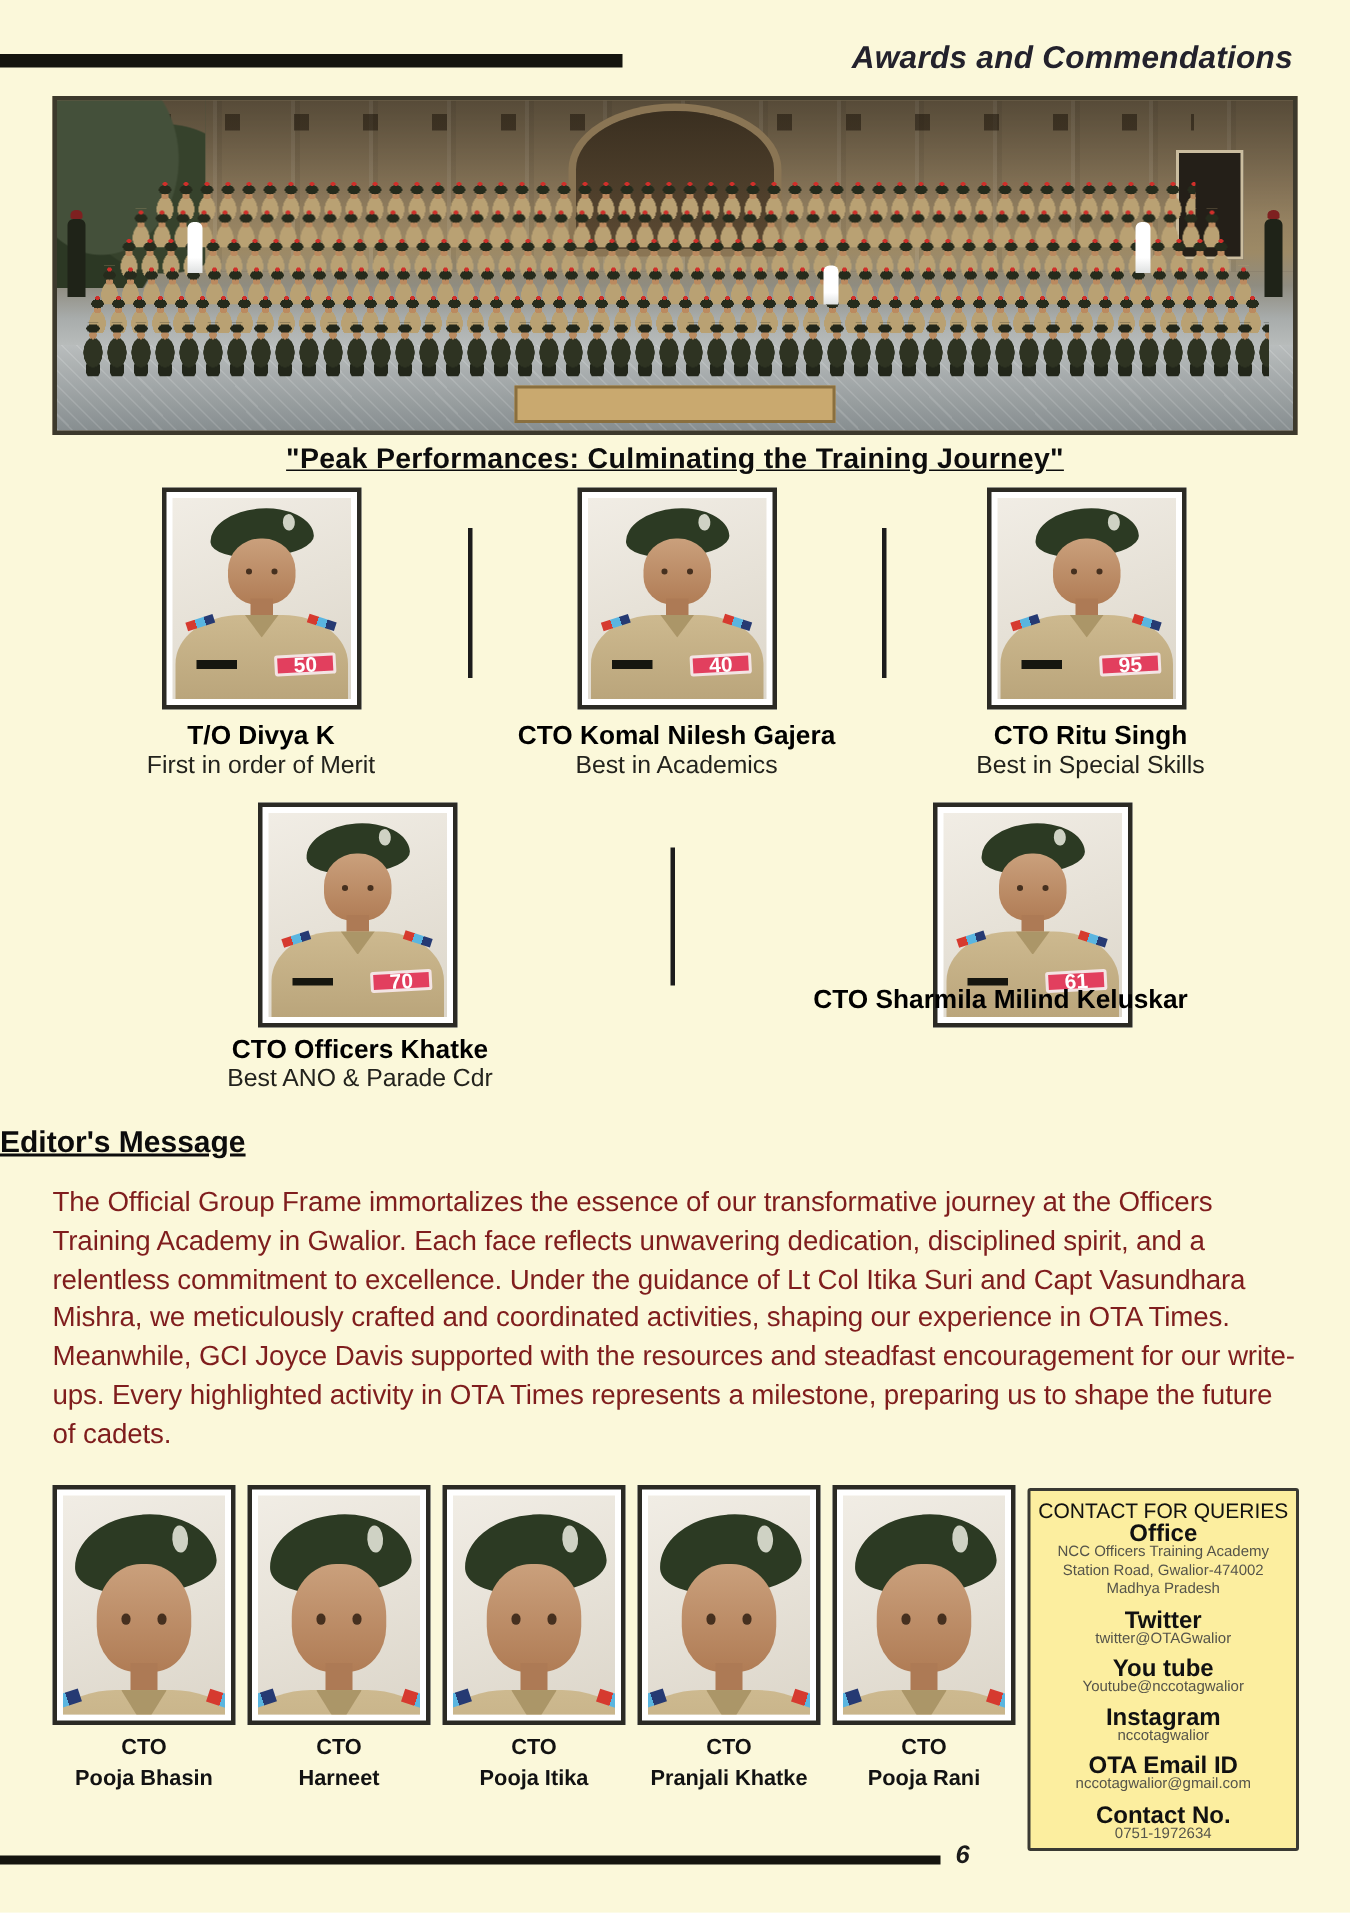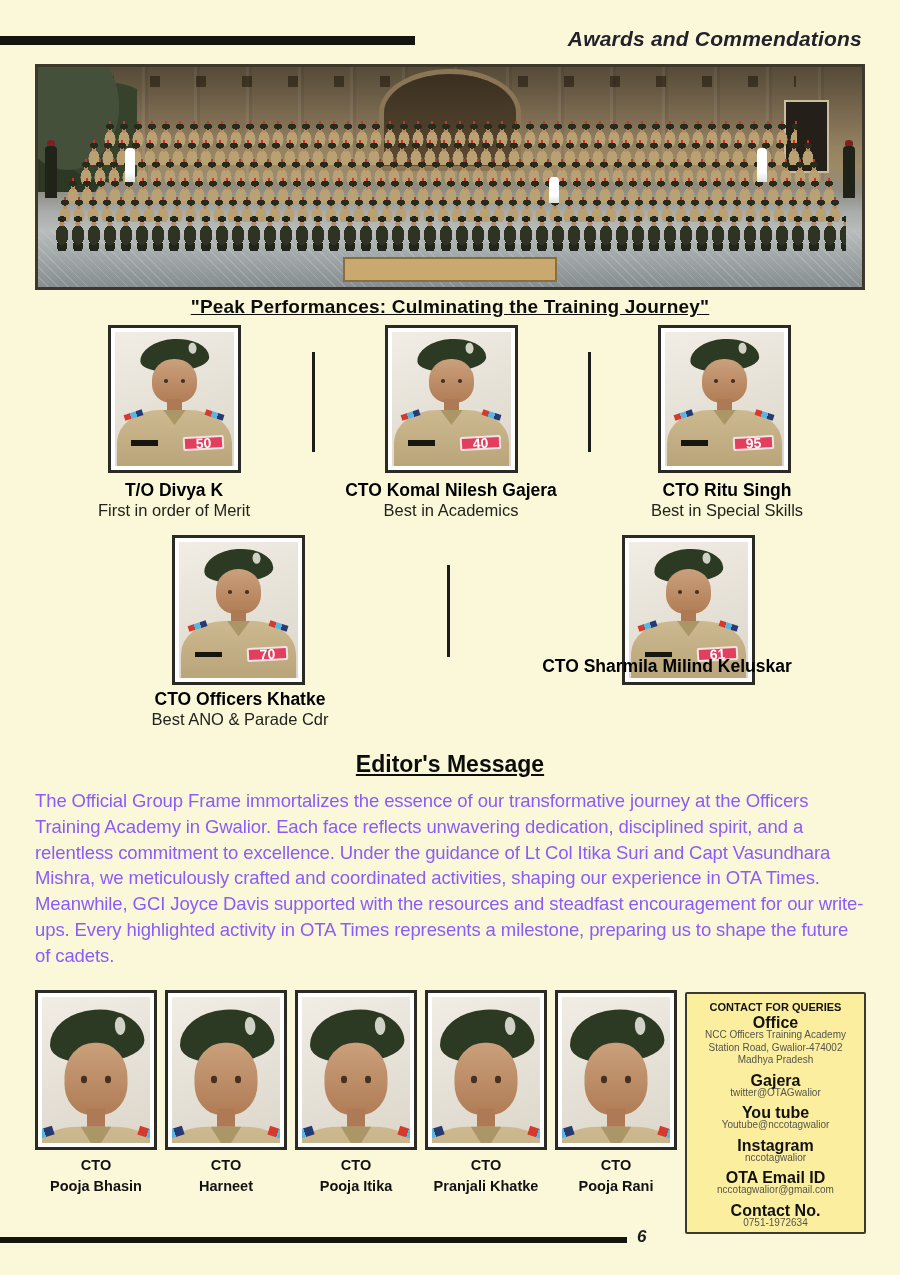--- a/index.html
+++ b/index.html
@@ -99,33 +99,33 @@
   .numtag{position:absolute;right:7%;top:44%;width:36%;height:24%;background:#e23f5e;
     border:2px solid #f3e4e4;color:#ffffff;font-weight:bold;font-size:14px;
     display:flex;align-items:center;justify-content:center;transform:rotate(-3deg);
     box-sizing:border-box;border-radius:2px;}
   
   .acap{position:absolute;width:280px;text-align:center;}
   .acap .nm{font-size:17.5px;font-weight:bold;color:#000000;line-height:19px;}
   .acap .aw{font-size:16.5px;color:#23231d;line-height:19px;margin-top:1px;}
   .vline{position:absolute;width:3px;background:#1c1c1c;}
   
-  .ed-heading{position:absolute;left:0;top:751px;width:900px;text-align:center;
-    font-size:23px;font-weight:bold;color:#0c0c0c;text-decoration:underline;}
+  .ed-heading{position:absolute;left:0;top:751px;width:900px;text-align:left;
+    font-size:20px;font-weight:bold;color:#0c0c0c;text-decoration:underline;}
   .ed-body{position:absolute;left:35px;top:788px;width:833px;font-size:18.5px;
-    line-height:25.8px;color:#8b5cf6;letter-spacing:-.1px;}
+    line-height:25.8px;color:#7f1d1d;letter-spacing:-.1px;}
   
   .tcap{position:absolute;width:130px;text-align:center;font-weight:bold;color:#121212;}
   .tcap .rk{font-size:14.5px;line-height:16px;}
   .tcap .nm{font-size:14.5px;line-height:16px;margin-top:5px;}
   
   .contact{position:absolute;left:685px;top:992px;width:181px;height:242px;box-sizing:border-box;
     background:#fcee9f;border:2.5px solid #3a3a33;border-radius:2px;padding:7px 4px;
     text-align:center;overflow:hidden;}
-  .contact .ttl{font-size:11px;font-weight:bold;color:#111111;line-height:13px;}
+  .contact .ttl{font-size:14px;font-weight:normal;color:#111111;line-height:13px;}
   .contact .sec{margin-top:7px;}
   .contact .lbl{font-size:16px;font-weight:bold;color:#111111;line-height:13px;}
   .contact .val{font-size:10px;color:#55544a;line-height:12.5px;}
   
   .botbar{position:absolute;left:0;top:1237px;width:627px;height:6px;background:#15150f;}
   .pagenum{position:absolute;left:637px;top:1227px;font-size:17px;font-weight:bold;
     font-style:italic;color:#1b1b1b;}
 </style>
 </head>
 <body>
@@ -372,21 +372,21 @@
 
   <div class="contact">
     <div class="ttl">CONTACT FOR QUERIES</div>
     <div class="sec" style="margin-top:2px;">
       <div class="lbl">Office</div>
       <div class="val">NCC Officers Training Academy</div>
       <div class="val">Station Road, Gwalior-474002</div>
       <div class="val">Madhya Pradesh</div>
     </div>
     <div class="sec">
-      <div class="lbl">Gajera</div>
+      <div class="lbl">Twitter</div>
       <div class="val">twitter@OTAGwalior</div>
     </div>
     <div class="sec">
       <div class="lbl">You tube</div>
       <div class="val">Youtube@nccotagwalior</div>
     </div>
     <div class="sec">
       <div class="lbl">Instagram</div>
       <div class="val">nccotagwalior</div>
     </div>

